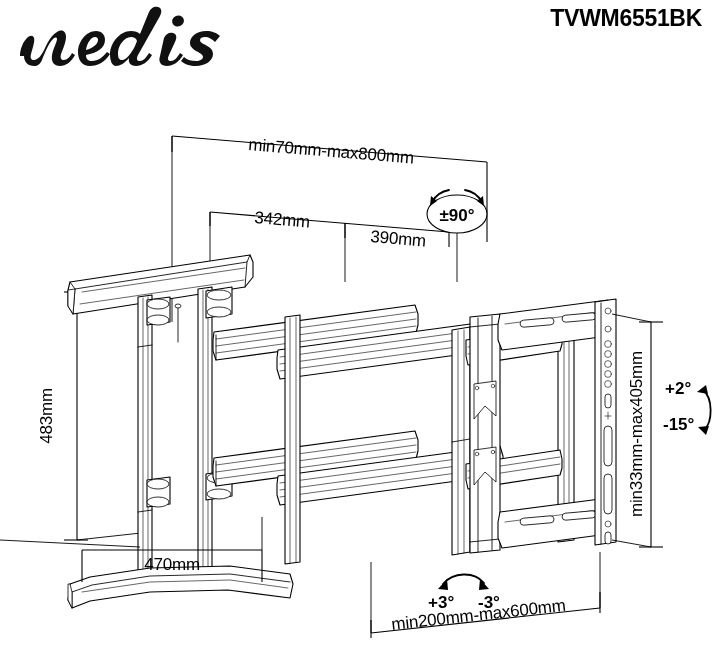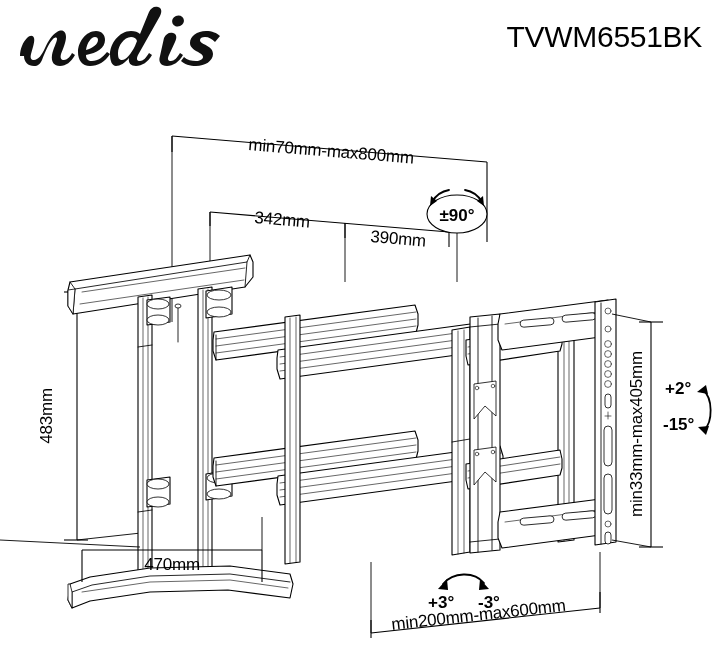--- a/index.html
+++ b/index.html
@@ -30,24 +30,24 @@
   .brand-logo {
     position: absolute;
     left: 14px;
     top: 2px;
     width: 220px;
     height: 78px;
   }
   .model-code {
     position: absolute;
     right: 18px;
-    top: 20px;
+    top: 5px;
     font-family: "Liberation Sans", sans-serif;
-    font-size: 30px;
-    font-weight: normal;
+    font-size: 23px;
+    font-weight: bold;
     letter-spacing: -0.3px;
     color: #000000;
     white-space: nowrap;
   }
   
   .drawing {
     position: absolute;
     left: 0;
     top: 92px;
     width: 720px;

